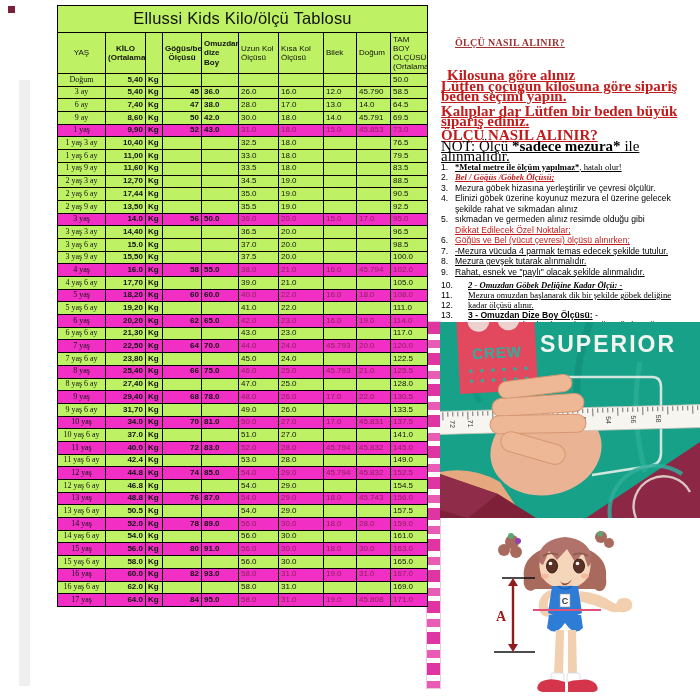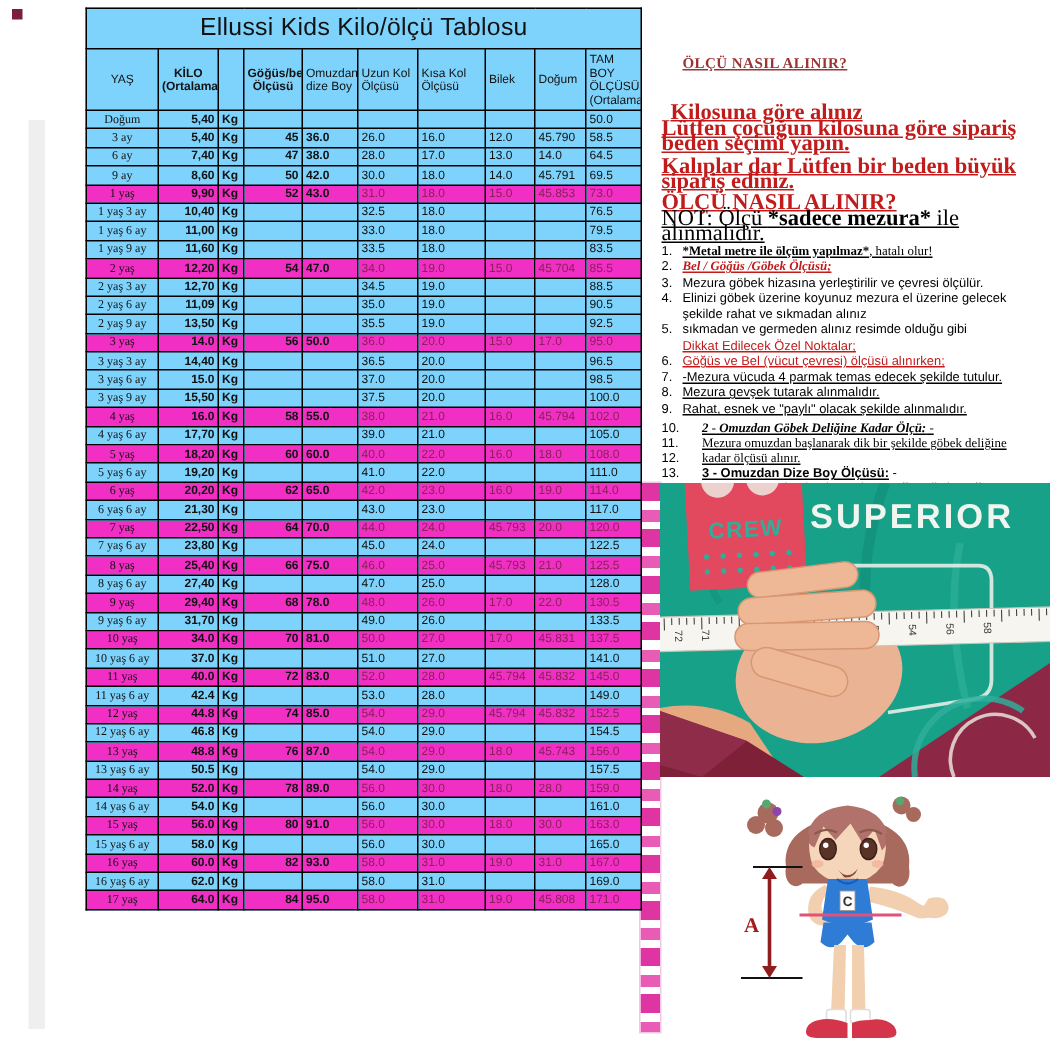--- a/index.html
+++ b/index.html
@@ -8,28 +8,28 @@
 
   
   .corner-dot{position:absolute;left:8px;top:6px;width:7px;height:7px;background:#7c1f3a;}
   .edge-strip{position:absolute;left:19px;top:80px;width:11px;height:606px;background:#efefef;}
   .checker{position:absolute;left:427px;top:322px;width:13px;height:366px;
            background:repeating-linear-gradient(180deg,#df35a2 0 12px,#ffffff 12px 18px,#e85cb6 18px 26px,#ffffff 26px 31px);
            outline:1px solid #f3c6e4;}
 
   
   table.size-table{position:absolute;left:57px;top:5px;width:370px;height:602px;
-    border-collapse:collapse;table-layout:fixed;background:#7dd3fc;border:1px solid #000;}
+    border-collapse:collapse;table-layout:fixed;background:#bef264;border:1px solid #000;}
   .size-table td{border:1px solid #000;font-size:8px;line-height:1.05;padding:0 2px;
     vertical-align:middle;color:#111;overflow:hidden;white-space:nowrap;}
   .title-row td{font-size:16.5px;text-align:center;height:26px;letter-spacing:.2px;}
   .header-row td{height:40px;white-space:pre-line;line-height:1.15;}
   .h0{text-align:center;}
   .h1,.h3{text-align:center;font-weight:700;margin-top:20px;}
-  .h4{font-weight:400;vertical-align:bottom;padding-bottom:3px;}
+  .h4{font-weight:700;vertical-align:bottom;padding-bottom:3px;}
   .h5,.h6,.h7,.h8,.h9{color:var(--muted_text);}
   .h9{line-height:1.2;}
   .d0{text-align:center;font-family:Liberation Serif, serif;}
   .d1,.d3{text-align:right;font-weight:700;}
   .d2,.d4{text-align:left;font-weight:700;padding:0 1px;}
   .d5,.d6,.d7,.d8,.d9{color:var(--muted_text);}
   tr.hl td{background:var(--row_highlight);}
   tr.hl .d5,tr.hl .d6,tr.hl .d7,tr.hl .d8,tr.hl .d9{color:var(--highlight_text);}
 
   
@@ -186,47 +186,35 @@
           <td class="d1">11,60</td>
           <td class="d2">Kg</td>
           <td class="d3"></td>
           <td class="d4"></td>
           <td class="d5">33.5</td>
           <td class="d6">18.0</td>
           <td class="d7"></td>
           <td class="d8"></td>
           <td class="d9">83.5</td>
         </tr>
-        <tr class="hl">
-          <td class="d0">2 yaş</td>
-          <td class="d1">12,20</td>
-          <td class="d2">Kg</td>
-          <td class="d3">54</td>
-          <td class="d4">47.0</td>
-          <td class="d5">34.0</td>
-          <td class="d6">19.0</td>
-          <td class="d7">15.0</td>
-          <td class="d8">45.704</td>
-          <td class="d9">85.5</td>
-        </tr>
         <tr>
           <td class="d0">2 yaş 3 ay</td>
           <td class="d1">12,70</td>
           <td class="d2">Kg</td>
           <td class="d3"></td>
           <td class="d4"></td>
           <td class="d5">34.5</td>
           <td class="d6">19.0</td>
           <td class="d7"></td>
           <td class="d8"></td>
           <td class="d9">88.5</td>
         </tr>
         <tr>
           <td class="d0">2 yaş 6 ay</td>
-          <td class="d1">11,09</td>
+          <td class="d1">17,44</td>
           <td class="d2">Kg</td>
           <td class="d3"></td>
           <td class="d4"></td>
           <td class="d5">35.0</td>
           <td class="d6">19.0</td>
           <td class="d7"></td>
           <td class="d8"></td>
           <td class="d9">90.5</td>
         </tr>
         <tr>

